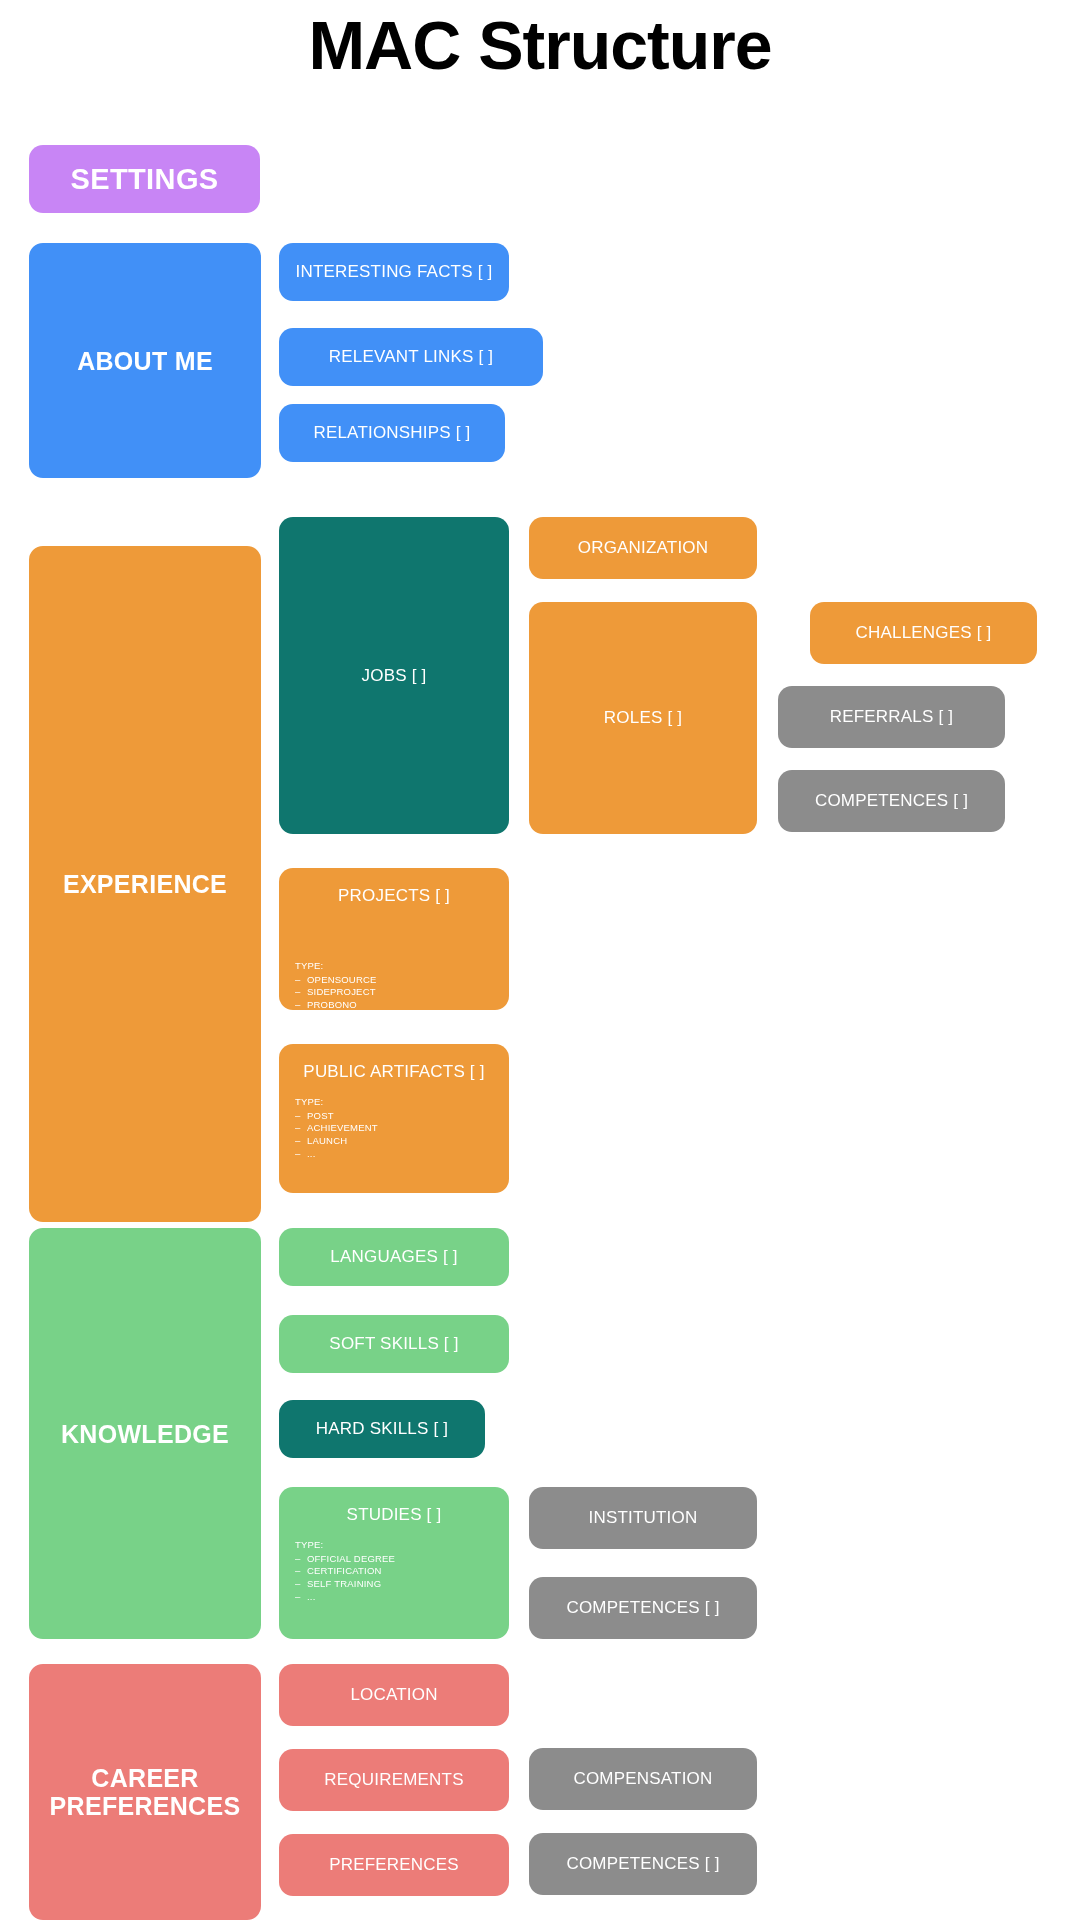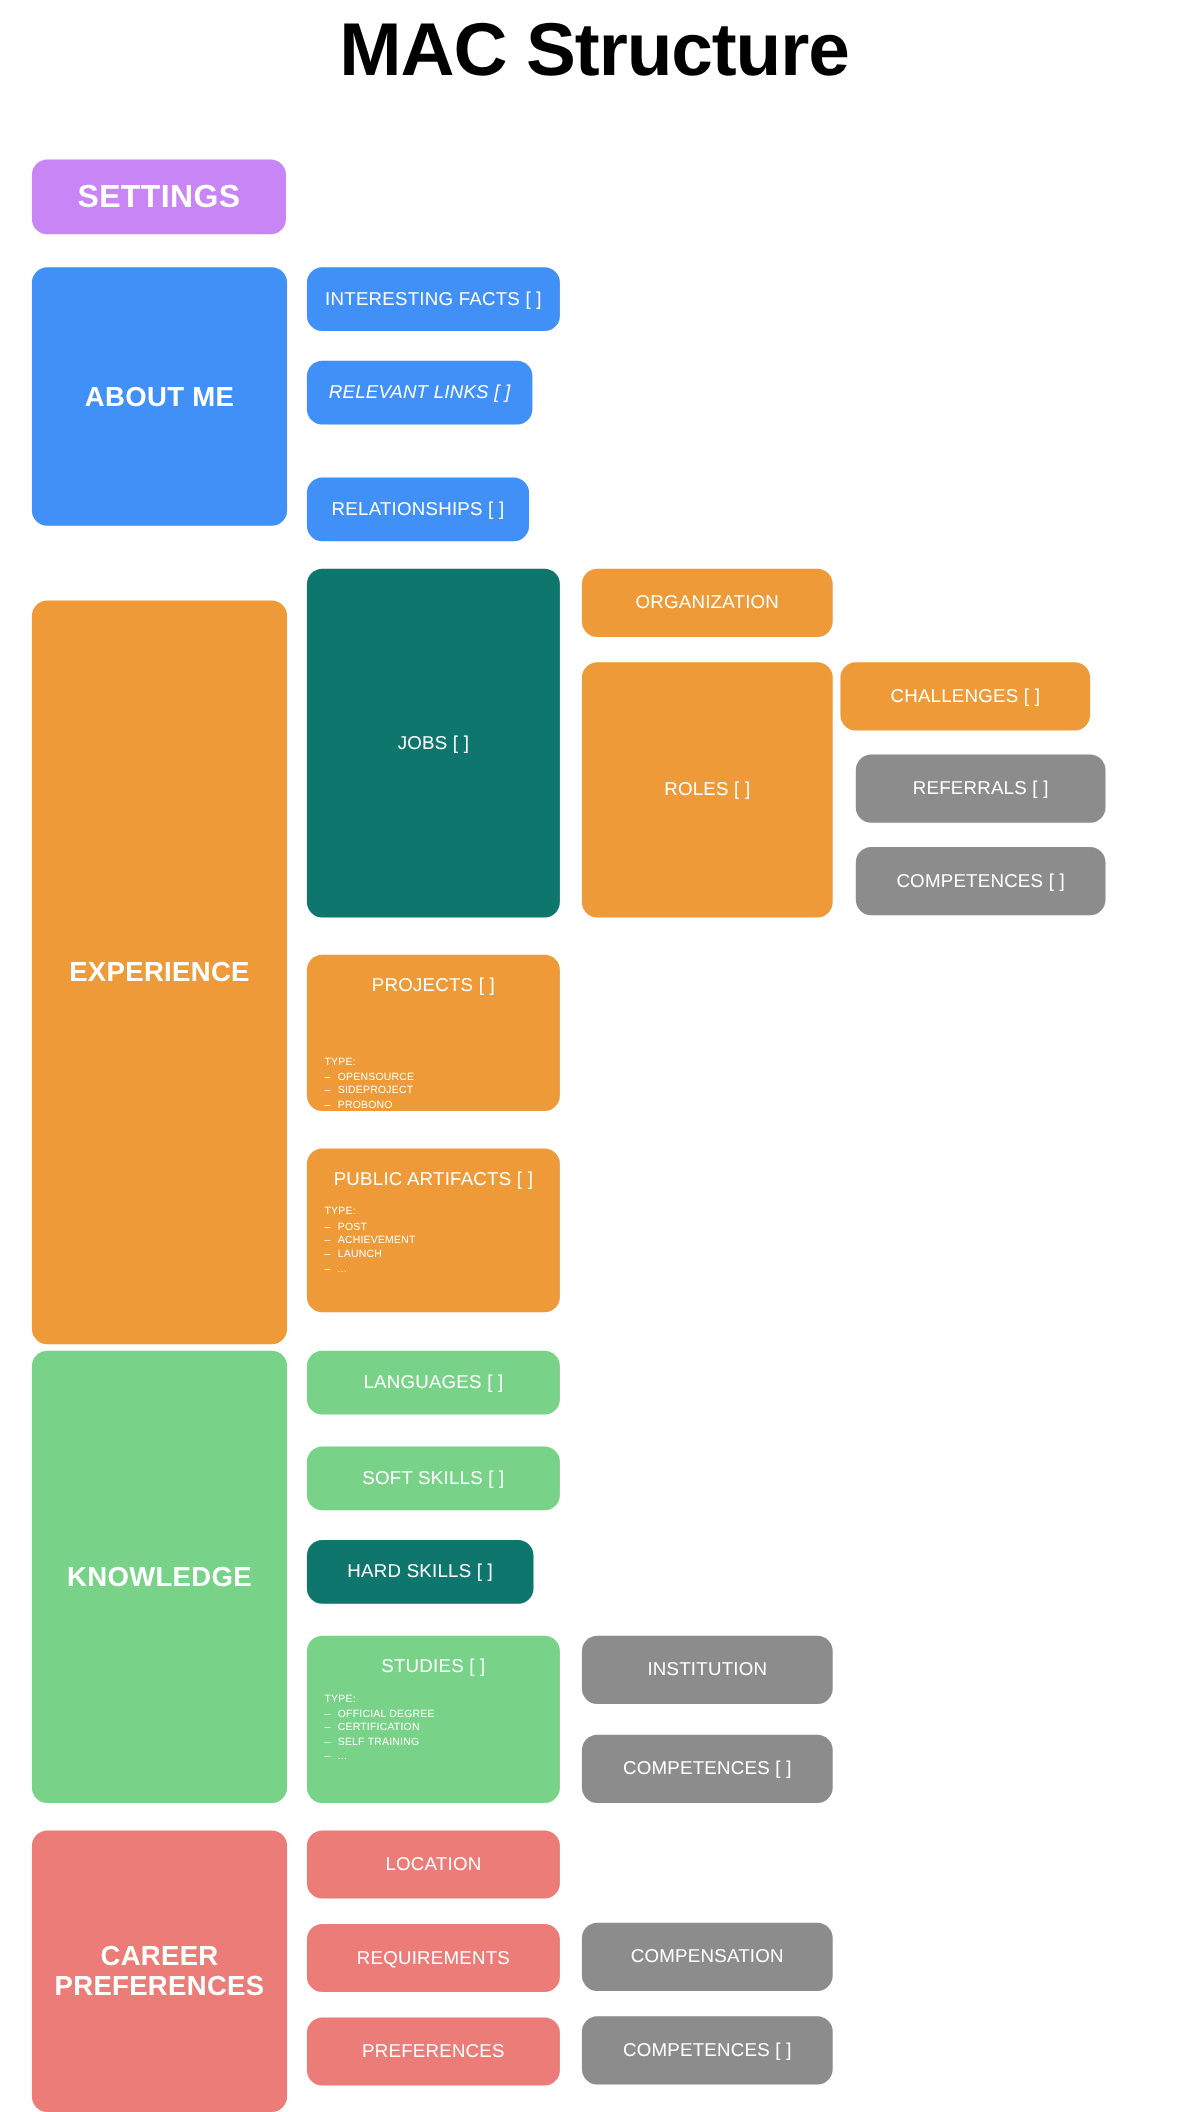--- a/index.html
+++ b/index.html
@@ -97,44 +97,44 @@
   <span class="lbl">SETTINGS</span>
 </div>
 
 <div class="card cat" style="left:29px; top:243px; width:232px; height:235px; background:#4190F7;">
   <span class="lbl">ABOUT ME</span>
 </div>
 
 <div class="card leaf" style="left:279px; top:243px; width:230px; height:58px; background:#4190F7;">
   <span class="lbl">INTERESTING FACTS [ ]</span>
 </div>
-<div class="card leaf" style="left:279px; top:328px; width:205px; height:58px; background:#4190F7;font-style:italic;">
+<div class="card leaf" style="left:279px; top:328px; width:264px; height:58px; background:#4190F7;">
   <span class="lbl">RELEVANT LINKS [ ]</span>
 </div>
-<div class="card leaf" style="left:279px; top:434px; width:202px; height:58px; background:#4190F7;">
+<div class="card leaf" style="left:279px; top:404px; width:226px; height:58px; background:#4190F7;">
   <span class="lbl">RELATIONSHIPS [ ]</span>
 </div>
 
 <div class="card cat" style="left:29px; top:546px; width:232px; height:676px; background:#EE9A39;">
   <span class="lbl">EXPERIENCE</span>
 </div>
 
 <div class="card leaf" style="left:279px; top:517px; width:230px; height:317px; background:#0f766e;">
   <span class="lbl">JOBS [ ]</span>
 </div>
 
 <div class="card leaf" style="left:529px; top:517px; width:228px; height:62px; background:#EE9A39;">
   <span class="lbl">ORGANIZATION</span>
 </div>
 
 <div class="card leaf" style="left:529px; top:602px; width:228px; height:232px; background:#EE9A39;">
   <span class="lbl">ROLES [ ]</span>
 </div>
 
-<div class="card leaf" style="left:764px; top:602px; width:227px; height:62px; background:#EE9A39;">
+<div class="card leaf" style="left:810px; top:602px; width:227px; height:62px; background:#EE9A39;">
   <span class="lbl">CHALLENGES [ ]</span>
 </div>
 <div class="card leaf" style="left:778px; top:686px; width:227px; height:62px; background:#8C8C8C;">
   <span class="lbl">REFERRALS [ ]</span>
 </div>
 <div class="card leaf" style="left:778px; top:770px; width:227px; height:62px; background:#8C8C8C;">
   <span class="lbl">COMPETENCES [ ]</span>
 </div>
 
 <div class="card leaf listed" style="left:279px; top:868px; width:230px; height:142px; background:#EE9A39;gap:40px;">

